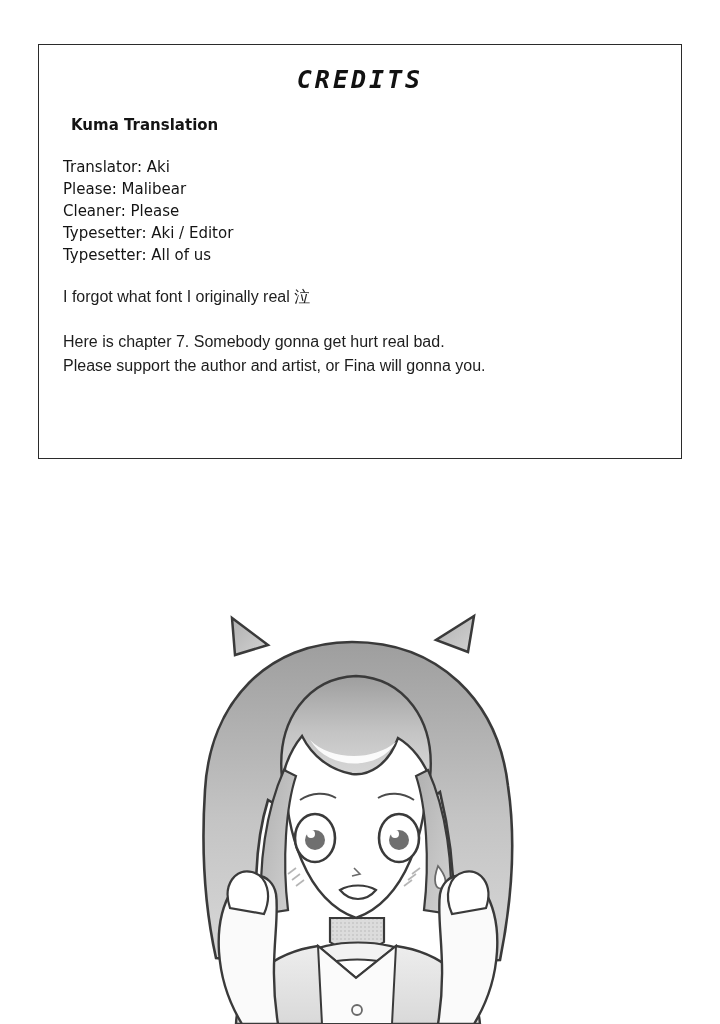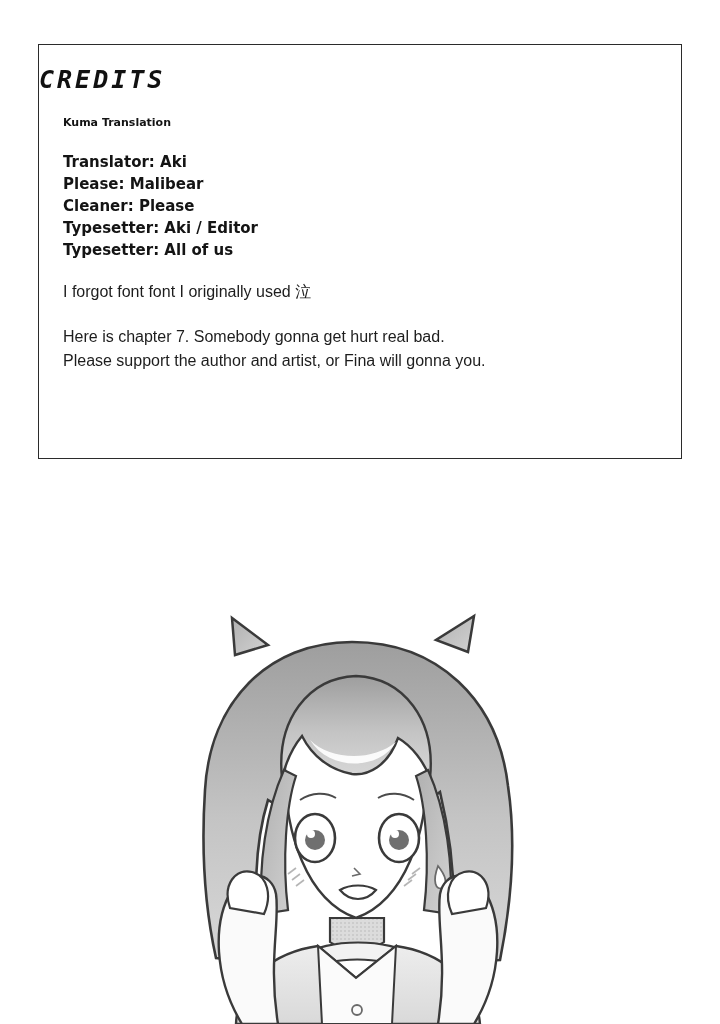--- a/index.html
+++ b/index.html
@@ -21,45 +21,47 @@
     position: absolute;
     left: 38px;
     top: 44px;
     width: 644px;
     height: 415px;
     border: 1px solid #2b2b2b;
     box-sizing: border-box;
     background: #ffffff;
   }
   .credits-title {
+    text-align: center;
     margin-top: 20px;
     font-family: "DejaVu Sans Mono", monospace;
     font-style: italic;
     font-weight: bold;
     font-size: 25px;
     letter-spacing: 3px;
     color: #111111;
   }
   .credits-body {
     margin: 0;
     padding: 0 0 0 24px;
   }
   .group-name {
     margin-top: 22px;
-    font-size: 11px;
+    font-size: 15px;
     font-weight: bold;
     font-family: "DejaVu Sans", sans-serif;
     color: #141414;
+    margin-left: 8px;
   }
   .roles {
     margin-top: 22px;
   }
   .role-line {
     font-size: 15px;
-    font-weight: bold;
+    font-weight: normal;
     line-height: 22px;
     color: #141414;
     font-family: "DejaVu Sans", sans-serif;
   }
   .note {
     margin-top: 20px;
     font-size: 16px;
     line-height: 22px;
     color: #1d1d1d;
     font-family: "Liberation Sans", sans-serif;
@@ -101,21 +103,21 @@
     <div class="group-name">Kuma Translation</div>
 
     <div class="roles">
       <div class="role-line">Translator: Aki</div>
       <div class="role-line">Please: Malibear</div>
       <div class="role-line">Cleaner: Please</div>
       <div class="role-line">Typesetter: Aki / Editor</div>
       <div class="role-line">Typesetter: All of us</div>
     </div>
 
-    <div class="note">I forgot font font I originally used 泣</div>
+    <div class="note">I forgot what font I originally real 泣</div>
 
     <div class="note-block">
       <div class="note-line">Here is chapter 7. Somebody gonna get hurt real bad.</div>
       <div class="note-line">Please support the author and artist, or Fina will gonna you.</div>
     </div>
 
   </div>
 </div>
 
 <div class="art-area">

